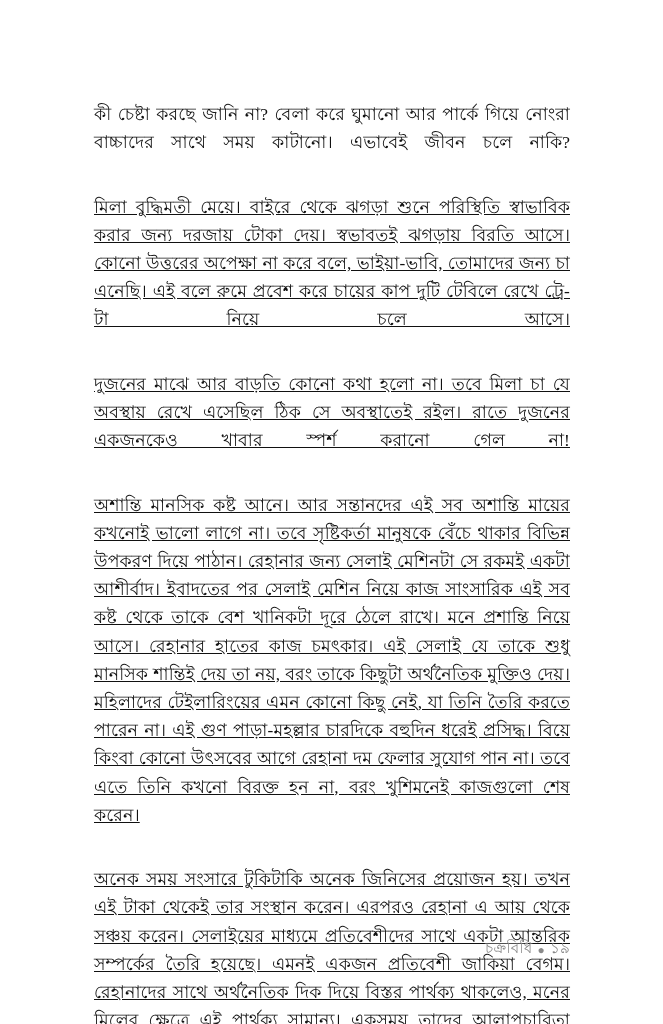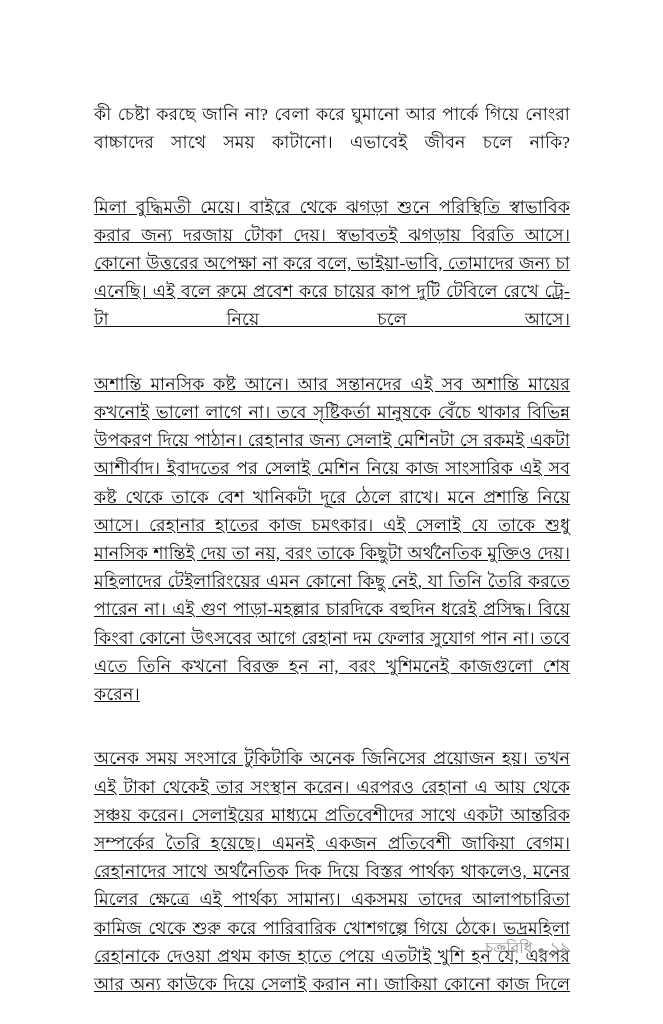--- a/index.html
+++ b/index.html
@@ -78,20 +78,21 @@
   }
 </style>
 </head>
 <body>
 
 <div class="page">
 
   <div class="text-column">
     <p class="para">কী চেষ্টা করছে জানি না? বেলা করে ঘুমানো আর পার্কে গিয়ে নোংরা বাচ্চাদের সাথে সময় কাটানো। এভাবেই জীবন চলে নাকি?</p>
     <p class="para">মিলা বুদ্ধিমতী মেয়ে। বাইরে থেকে ঝগড়া শুনে পরিস্থিতি স্বাভাবিক করার জন্য দরজায় টোকা দেয়। স্বভাবতই ঝগড়ায় বিরতি আসে। কোনো উত্তরের অপেক্ষা না করে বলে, ভাইয়া-ভাবি, তোমাদের জন্য চা এনেছি। এই বলে রুমে প্রবেশ করে চায়ের কাপ দুটি টেবিলে রেখে ট্রে-টা নিয়ে চলে আসে।</p>
+    <p class="para">দুজনের মাঝে আর বাড়তি কোনো কথা হলো না। তবে মিলা চা যে অবস্থায় রেখে এসেছিল ঠিক সে অবস্থাতেই রইল। রাতে দুজনের একজনকেও খাবার স্পর্শ করানো গেল না!</p>
     <p class="para">অশান্তি মানসিক কষ্ট আনে। আর সন্তানদের এই সব অশান্তি মায়ের কখনোই ভালো লাগে না। তবে সৃষ্টিকর্তা মানুষকে বেঁচে থাকার বিভিন্ন উপকরণ দিয়ে পাঠান। রেহানার জন্য সেলাই মেশিনটা সে রকমই একটা আশীর্বাদ। ইবাদতের পর সেলাই মেশিন নিয়ে কাজ সাংসারিক এই সব কষ্ট থেকে তাকে বেশ খানিকটা দূরে ঠেলে রাখে। মনে প্রশান্তি নিয়ে আসে। রেহানার হাতের কাজ চমৎকার। এই সেলাই যে তাকে শুধু মানসিক শান্তিই দেয় তা নয়, বরং তাকে কিছুটা অর্থনৈতিক মুক্তিও দেয়। মহিলাদের টেইলারিংয়ের এমন কোনো কিছু নেই, যা তিনি তৈরি করতে পারেন না। এই গুণ পাড়া-মহল্লার চারদিকে বহুদিন ধরেই প্রসিদ্ধ। বিয়ে কিংবা কোনো উৎসবের আগে রেহানা দম ফেলার সুযোগ পান না। তবে এতে তিনি কখনো বিরক্ত হন না, বরং খুশিমনেই কাজগুলো শেষ করেন।</p>
     <p class="para">অনেক সময় সংসারে টুকিটাকি অনেক জিনিসের প্রয়োজন হয়। তখন এই টাকা থেকেই তার সংস্থান করেন। এরপরও রেহানা এ আয় থেকে সঞ্চয় করেন। সেলাইয়ের মাধ্যমে প্রতিবেশীদের সাথে একটা আন্তরিক সম্পর্কের তৈরি হয়েছে। এমনই একজন প্রতিবেশী জাকিয়া বেগম। রেহানাদের সাথে অর্থনৈতিক দিক দিয়ে বিস্তর পার্থক্য থাকলেও, মনের মিলের ক্ষেত্রে এই পার্থক্য সামান্য। একসময় তাদের আলাপচারিতা কামিজ থেকে শুরু করে পারিবারিক খোশগল্পে গিয়ে ঠেকে। ভদ্রমহিলা রেহানাকে দেওয়া প্রথম কাজ হাতে পেয়ে এতটাই খুশি হন যে, এরপর আর অন্য কাউকে দিয়ে সেলাই করান না। জাকিয়া কোনো কাজ দিলে</p>
   </div>
 
   <div class="footer">
     <span class="book-title">চক্রবিধি</span><span class="sep">●</span><span class="page-number">১৯</span>
   </div>
 
 </div>
 

